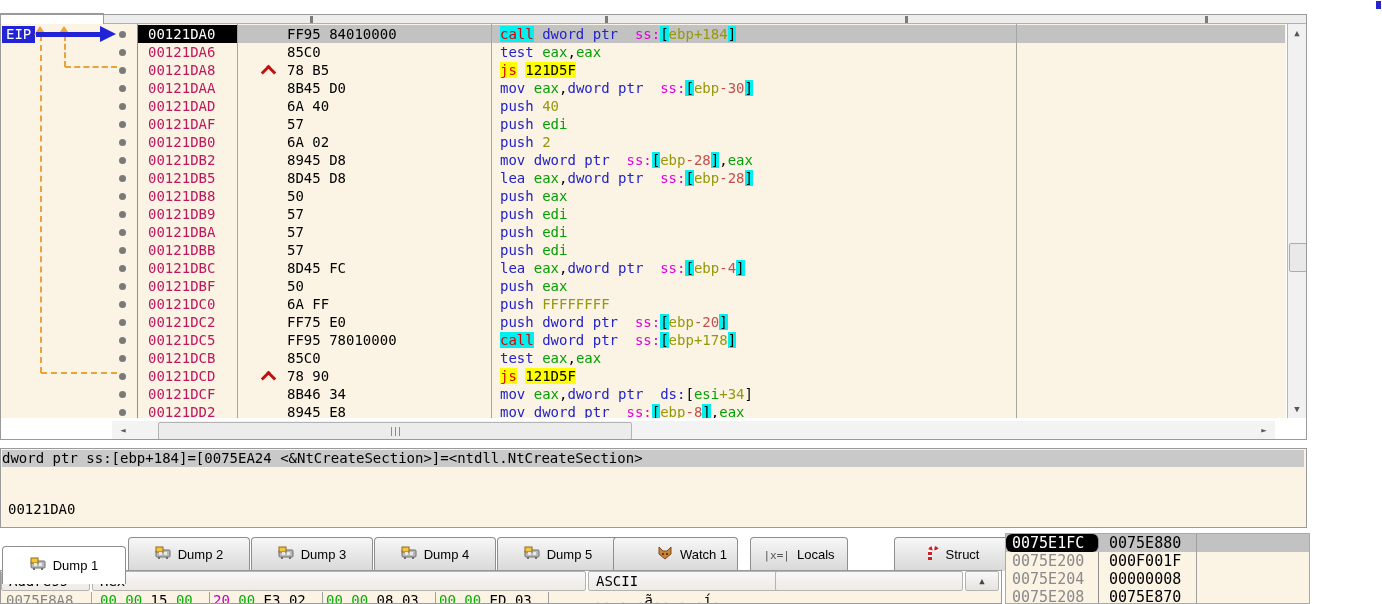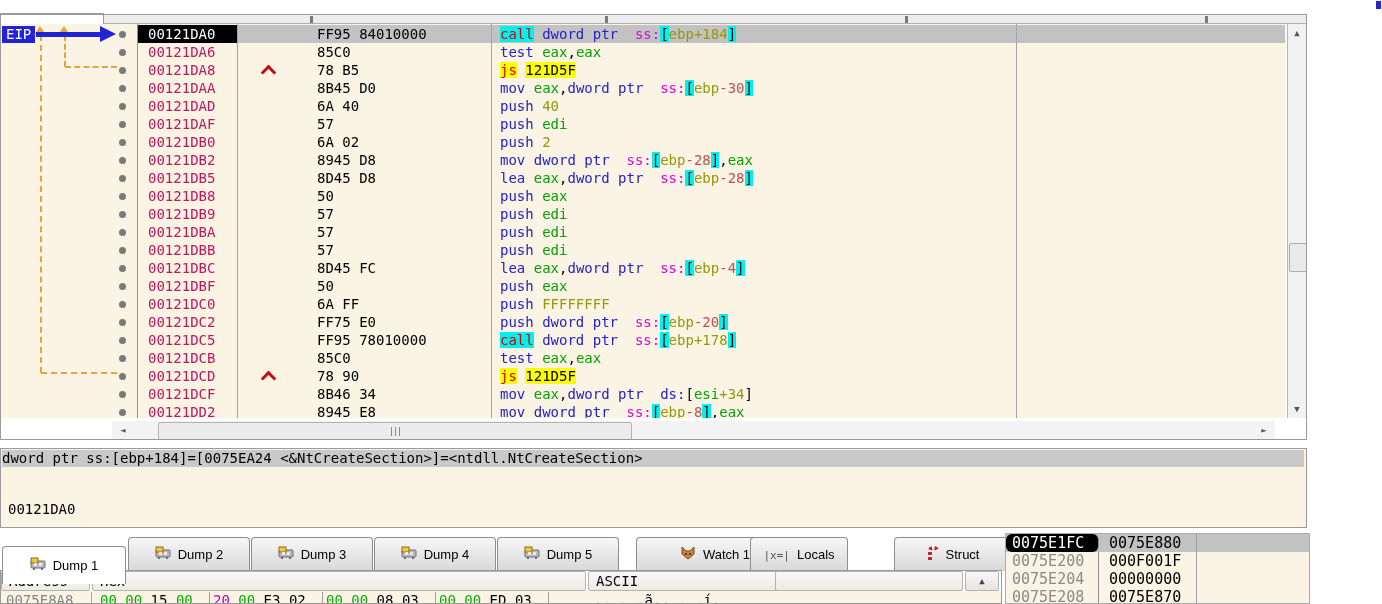--- a/index.html
+++ b/index.html
@@ -25,21 +25,21 @@
        border-bottom:9px solid var(--jump);z-index:2;}
   .odash-v{border-left:2px dashed var(--jump);width:0;z-index:1;}
   .odash-h{border-top:2px dashed var(--jump);height:0;z-index:1;}
   .bp-dot{position:absolute;left:119px;width:7px;height:7px;border-radius:50%;background:#7a7a7a;}
 
   #dis-rows{left:138px;top:25px;width:1147px;height:393px;overflow:hidden;}
   .drow{display:flex;height:18px;line-height:18px;white-space:pre;}
   .drow.sel{background:var(--sel);}
   .c-addr{width:99px;padding-left:10px;box-sizing:border-box;color:#be185d;flex:none;}
   .drow.sel .c-addr{background:#000;color:#fff;}
-  .c-bytes{width:254px;padding-left:80px;box-sizing:border-box;position:relative;color:#000;flex:none;}
+  .c-bytes{width:254px;padding-left:50px;box-sizing:border-box;position:relative;color:#000;flex:none;}
   .upmark{position:absolute;left:26px;top:6px;width:8px;height:8px;
           border-left:3px solid #c01010;border-top:3px solid #c01010;transform:rotate(45deg);}
   .c-dis{flex:1;padding-left:9px;white-space:pre;}
   .tk-m{color:var(--mnem);}  .tk-segd{color:var(--mnem);}
   .tk-mc{color:var(--callred);background:var(--cyan);}
   .tk-mj{color:var(--callred);background:var(--yellow);}
   .tk-jt{color:#000;background:var(--yellow);}
   .tk-r{color:var(--reg);}
   .tk-seg{color:var(--seg);}
   .tk-n{color:var(--num);}
@@ -243,21 +243,21 @@
         <span><svg width="16" height="14" viewBox="0 0 16 14">
             <rect x="1" y="4" width="14" height="7" rx="1" fill="#b9b9b9" stroke="#6f6f6f"></rect>
             <rect x="1" y="1" width="7" height="5" fill="#f5c63a" stroke="#8a6d1f"></rect>
             <rect x="4" y="6" width="3" height="3" fill="#e8e8e8"></rect>
             <rect x="9" y="6" width="3" height="3" fill="#e8e8e8"></rect>
             <rect x="3" y="11" width="2" height="2" fill="#6f6f6f"></rect>
             <rect x="11" y="11" width="2" height="2" fill="#6f6f6f"></rect>
           </svg></span>
         <span>Dump 5</span>
       </div>
-      <div class="tab" style="left: 636px; width: 125px; top: 537px; height: 34px; padding-left: 33px;">
+      <div class="tab" style="left: 613px; width: 125px; top: 537px; height: 34px; padding-left: 33px;">
         <span><svg width="16" height="14" viewBox="0 0 16 14">
             <polygon points="2,1 6,5 10,5 14,1 14,8 8,13 2,8" fill="#c9813b" stroke="#7d4a1a"></polygon>
             <circle cx="6" cy="8" r="1" fill="#3a2410"></circle>
             <circle cx="10" cy="8" r="1" fill="#3a2410"></circle>
           </svg></span>
         <span>Watch 1</span>
       </div>
       <div class="tab" style="left: 750px; width: 98px; top: 537px; height: 34px;">
         <span><span class="locals-glyph">|x=|</span></span>
         <span>Locals</span>
@@ -289,21 +289,21 @@
       <div class="strow sel">
         <div class="st-addr">0075E1FC</div>
         <div class="st-val">0075E880</div>
       </div>
       <div class="strow">
         <div class="st-addr">0075E200</div>
         <div class="st-val">000F001F</div>
       </div>
       <div class="strow">
         <div class="st-addr">0075E204</div>
-        <div class="st-val">00000000</div>
+        <div class="st-val">00000008</div>
       </div>
       <div class="strow">
         <div class="st-addr">0075E208</div>
         <div class="st-val">0075E870</div>
       </div>
     </div>
 
   <div class="abs" id="corner-dot"></div>
 </div>
 

